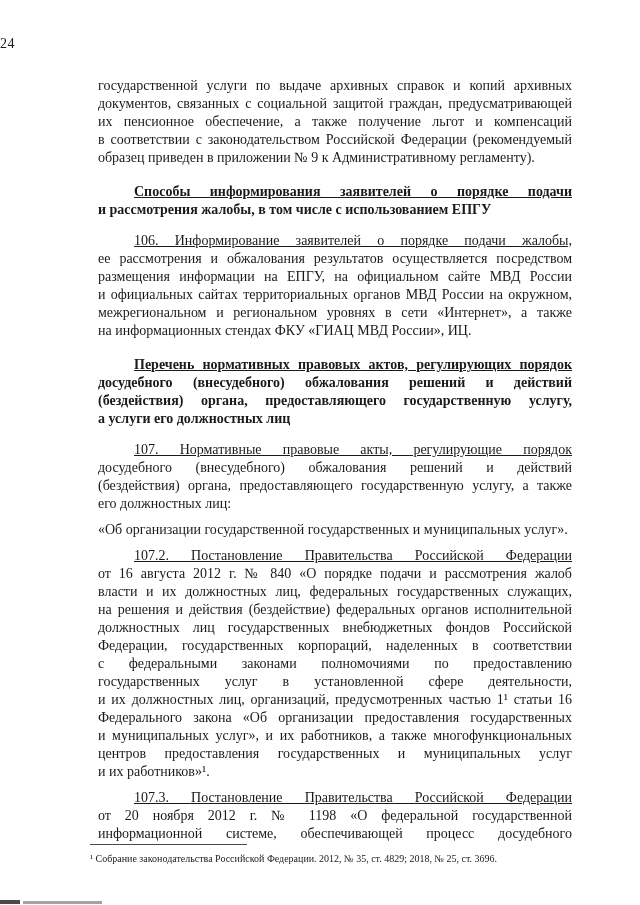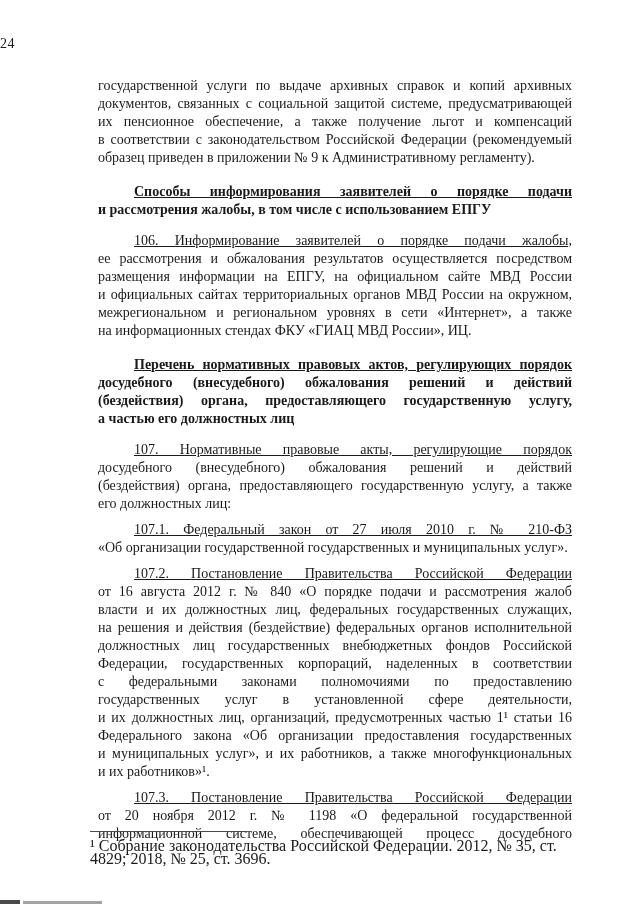--- a/index.html
+++ b/index.html
@@ -46,21 +46,21 @@
   .line.last { text-align-last: left; }
   .line.indent { text-indent: 36px; text-decoration: underline; }
   .footnote-divider {
     margin-top: 10px;
     width: 157px;
     height: 0;
     border-top: 1.5px solid #4a4a4a;
   }
   .footnote {
     margin-top: 7px;
-    font-size: 16px;
+    font-size: 10px;
     line-height: 13px;
     text-align: left;
   }
   .h-scrollbar {
     position: absolute;
     left: 0;
     bottom: 1px;
     width: 130px;
     height: 4px;
   }
@@ -81,65 +81,65 @@
 </style>
 </head>
 <body>
 
 <div class="page-number">24</div>
 
 <div class="doc">
 
 <div class="para body">
       <div class="line">государственной услуги по выдаче архивных справок и копий архивных</div>
-      <div class="line">документов, связанных с социальной защитой системе, предусматривающей</div>
+      <div class="line">документов, связанных с социальной защитой граждан, предусматривающей</div>
       <div class="line">их пенсионное обеспечение, а также получение льгот и компенсаций</div>
       <div class="line">в соответствии с законодательством Российской Федерации (рекомендуемый</div>
       <div class="line last">образец приведен в приложении № 9 к Административному регламенту).</div>
     </div>
     <div class="para heading">
       <div class="line indent">Способы информирования заявителей о порядке подачи</div>
       <div class="line last">и рассмотрения жалобы, в том числе с использованием ЕПГУ</div>
     </div>
     <div class="para body">
       <div class="line indent">106. Информирование заявителей о порядке подачи жалобы,</div>
       <div class="line">ее рассмотрения и обжалования результатов осуществляется посредством</div>
       <div class="line">размещения информации на ЕПГУ, на официальном сайте МВД России</div>
       <div class="line">и официальных сайтах территориальных органов МВД России на окружном,</div>
       <div class="line">межрегиональном и региональном уровнях в сети «Интернет», а также</div>
       <div class="line last">на информационных стендах ФКУ «ГИАЦ МВД России», ИЦ.</div>
     </div>
     <div class="para heading">
       <div class="line indent">Перечень нормативных правовых актов, регулирующих порядок</div>
       <div class="line">досудебного (внесудебного) обжалования решений и действий</div>
       <div class="line">(бездействия) органа, предоставляющего государственную услугу,</div>
-      <div class="line last">а частью его должностных лиц</div>
+      <div class="line last">а услуги его должностных лиц</div>
     </div>
     <div class="para body">
       <div class="line indent">107. Нормативные правовые акты, регулирующие порядок</div>
       <div class="line">досудебного (внесудебного) обжалования решений и действий</div>
       <div class="line">(бездействия) органа, предоставляющего государственную услугу, а также</div>
       <div class="line last">его должностных лиц:</div>
     </div>
     <div class="para body">
-      <div class="line indent">107.1. Федеральный закон от 27 июля 2010 г. № 210-ФЗ</div>
       <div class="line last">«Об организации государственной государственных и муниципальных услуг».</div>
     </div>
     <div class="para body">
       <div class="line indent">107.2. Постановление Правительства Российской Федерации</div>
       <div class="line">от 16 августа 2012 г. № 840 «О порядке подачи и рассмотрения жалоб</div>
       <div class="line">власти и их должностных лиц, федеральных государственных служащих,</div>
       <div class="line">на решения и действия (бездействие) федеральных органов исполнительной</div>
       <div class="line">должностных лиц государственных внебюджетных фондов Российской</div>
       <div class="line">Федерации, государственных корпораций, наделенных в соответствии</div>
       <div class="line">с федеральными законами полномочиями по предоставлению</div>
       <div class="line">государственных услуг в установленной сфере деятельности,</div>
       <div class="line">и их должностных лиц, организаций, предусмотренных частью 1¹ статьи 16</div>
       <div class="line">Федерального закона «Об организации предоставления государственных</div>
       <div class="line">и муниципальных услуг», и их работников, а также многофункциональных</div>
+      <div class="line">центров предоставления государственных и муниципальных услуг</div>
       <div class="line last">и их работников»¹.</div>
     </div>
     <div class="para body">
       <div class="line indent">107.3. Постановление Правительства Российской Федерации</div>
       <div class="line">от 20 ноября 2012 г. № 1198 «О федеральной государственной</div>
       <div class="line">информационной системе, обеспечивающей процесс досудебного</div>
     </div>
   </div>
 
 <div class="doc" style="top:auto; bottom:40px; position:absolute;">

